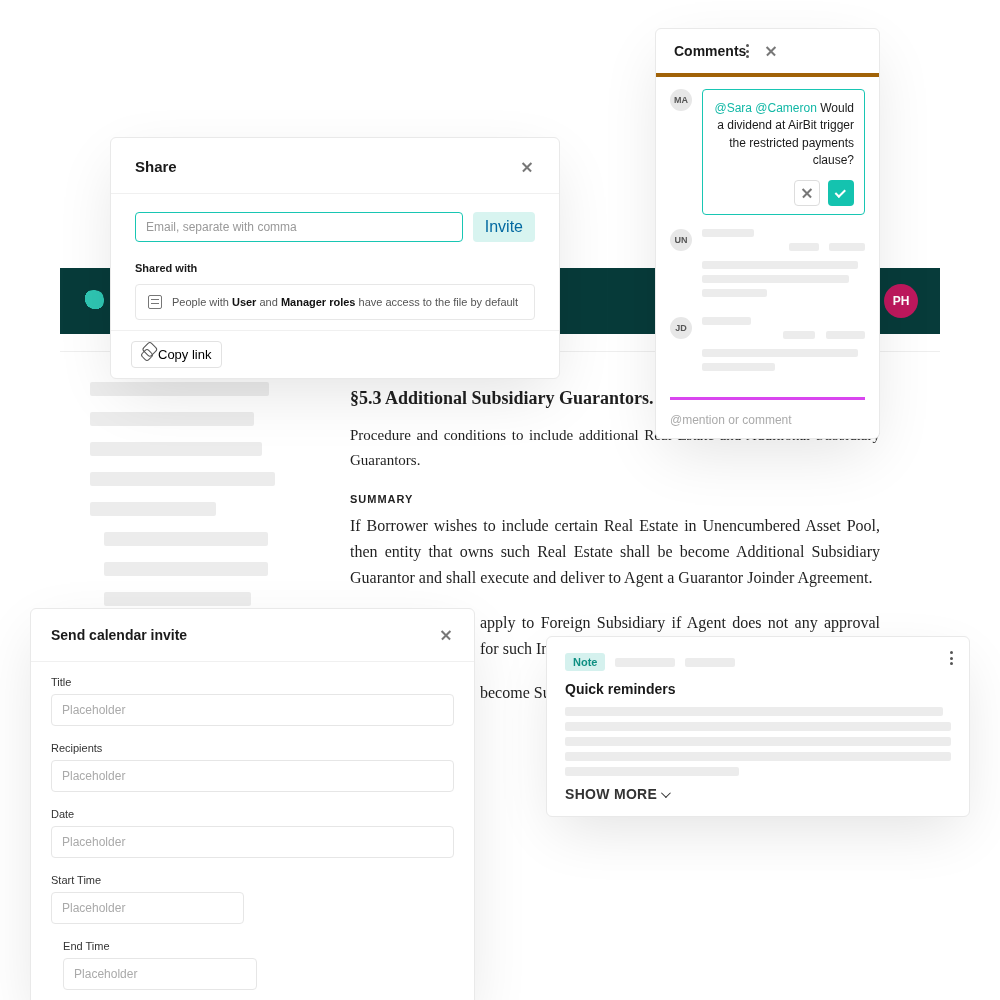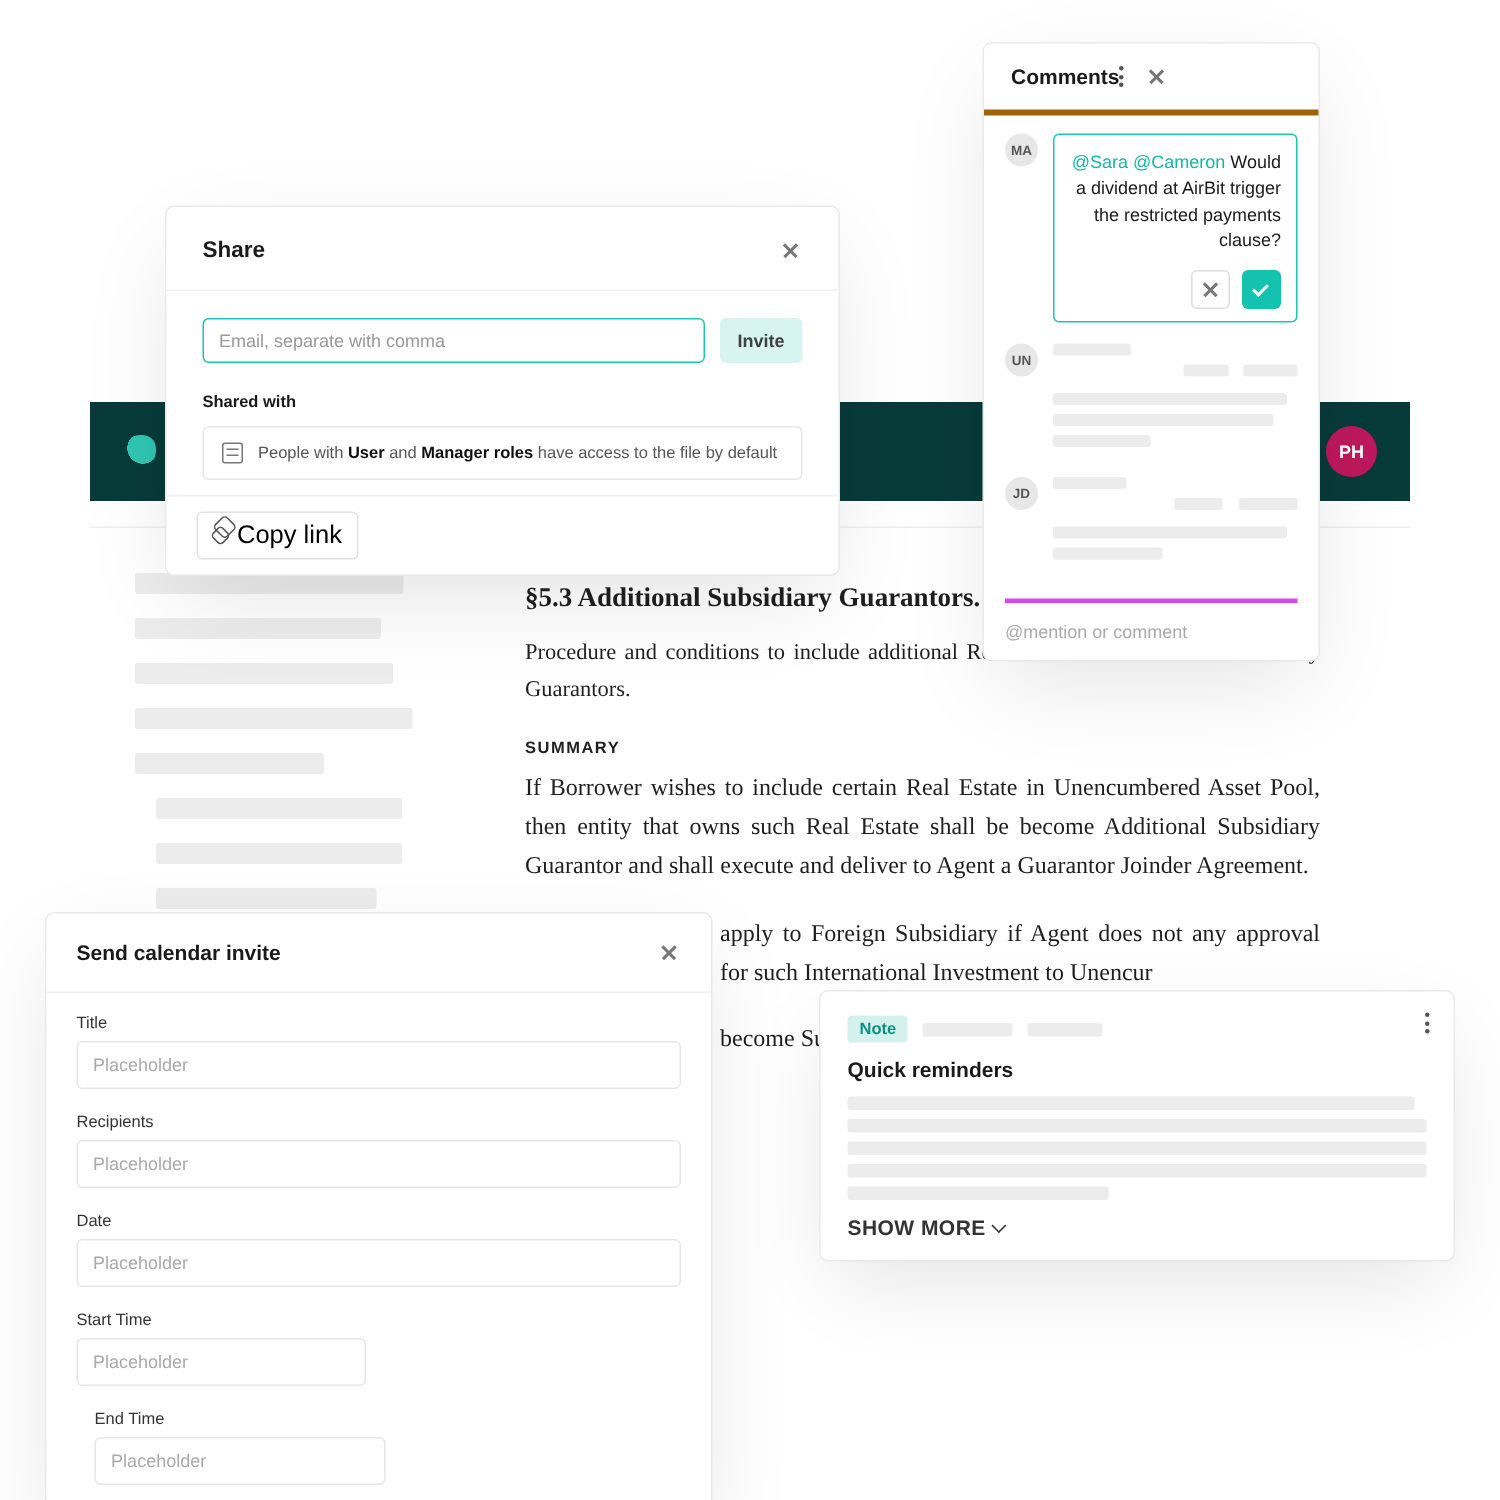--- a/index.html
+++ b/index.html
@@ -119,22 +119,22 @@
   .close-x::after  { transform: translate(-50%,-50%) rotate(-45deg); }
   .share .body { padding: 18px 24px 10px; }
   .share .row1 { display:flex; gap:10px; }
   .share input.email {
     flex:1; border:1px solid #18c6b3; border-radius:4px;
     padding: 7px 10px; font-size: 12px; color:#333;
     outline: none;
   }
   .share input.email::placeholder { color:#999; }
   .btn-invite {
-    background:#d8f4f0; color:#404040; border:none;
-    font-size:12px; font-weight:700; padding: 0 12px;
+    background:#d8f4f0; color:#0369a1; border:none;
+    font-size:16px; font-weight:400; padding: 0 12px;
     border-radius:4px; cursor:pointer;
   }
   .share .sw-label {
     font-size: 11px; font-weight:600; margin: 20px 0 10px;
   }
   .share .perm-box {
     border:1px solid #e7e7e7; border-radius:4px;
     padding: 10px 12px; font-size: 11px; color:#555;
     display:flex; align-items:center; gap:10px;
   }
@@ -146,21 +146,21 @@
     content:"";position:absolute;left:2px;right:2px;top:3px;bottom:3px;
     background:
       linear-gradient(#777,#777) 0 0/100% 1px no-repeat,
       linear-gradient(#777,#777) 0 4px/100% 1px no-repeat;
   }
   .share .footer {
     border-top:1px solid #f0f0f0; padding:10px 20px;
   }
   .copy-link {
     border:1px solid #e2e2e2; border-radius:4px;
-    font-size:17px; padding:5px 10px; background:#fff;
+    font-size:13px; padding:5px 10px; background:#fff;
     display:inline-flex; align-items:center; gap:6px; cursor:pointer;
   }
   .link-icon {
     width:10px;height:10px;border:1.3px solid #555;border-radius:3px;
     transform: rotate(-45deg);
     position:relative;
   }
   .link-icon::after{
     content:"";position:absolute;width:10px;height:10px;
     border:1.3px solid #555;border-radius:3px;
@@ -229,21 +229,21 @@
   .fld.half + .fld.half { margin-left:3%; }
   .fld label { display:block; font-size:11px; color:#333; margin-bottom:6px; }
   .fld input {
     width:100%; border:1px solid #e6e6e6; border-radius:4px;
     padding:8px 10px; font-size:12px;
   }
   .fld input::placeholder{color:#aaa;}
 
   
   .note {
-    left: 546px; top: 660px;
+    left: 546px; top: 636px;
     width: 424px;
     padding: 16px 18px 14px;
   }
   .note .tagrow{display:flex;align-items:center;gap:10px;margin-bottom:10px;}
   .note .tag{
     background:#d5f1ee;color:#0f8f82;font-size:11px;font-weight:600;
     padding:3px 8px;border-radius:3px;
   }
   .note .sk{height:9px;background:#ececec;border-radius:2px;}
   .note .title{font-size:14px;font-weight:600;margin:8px 0 10px;}

